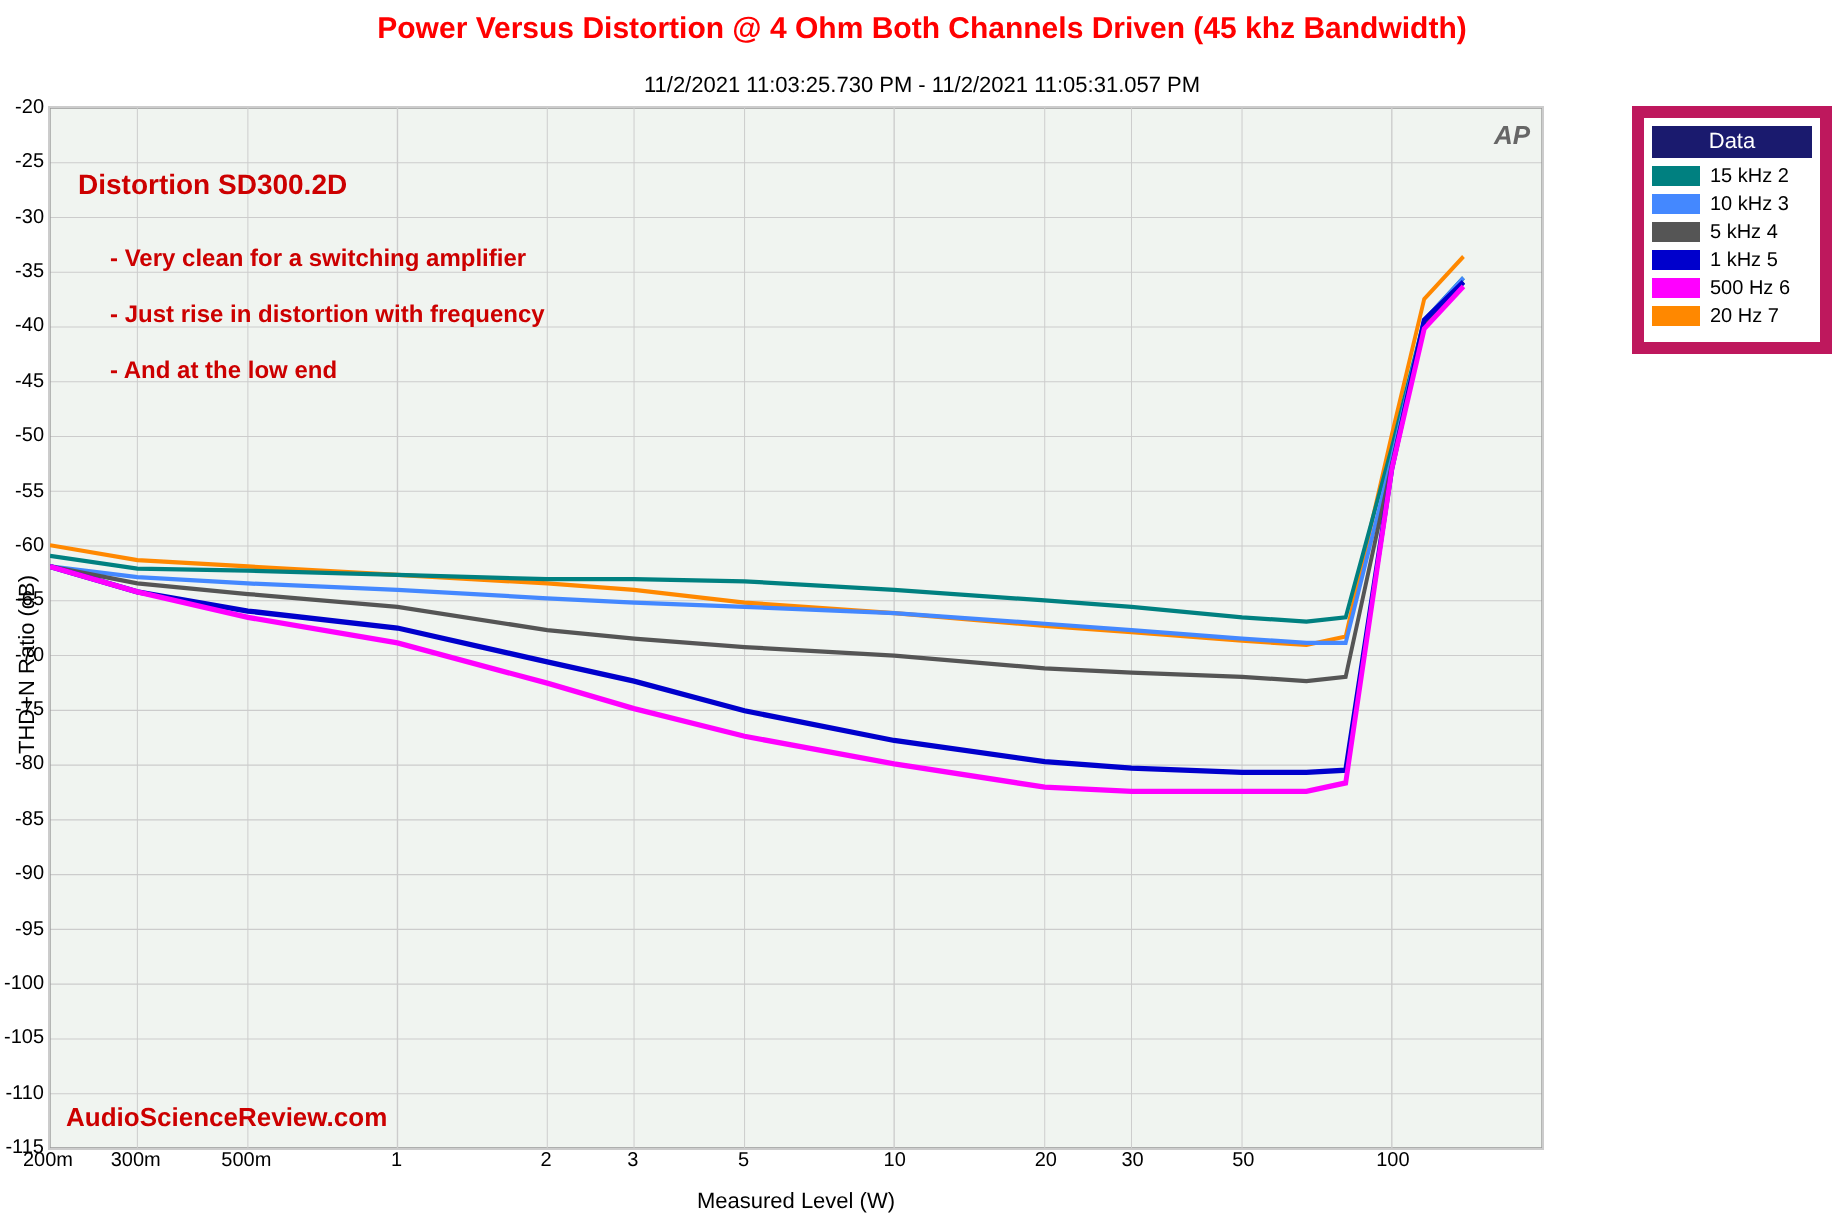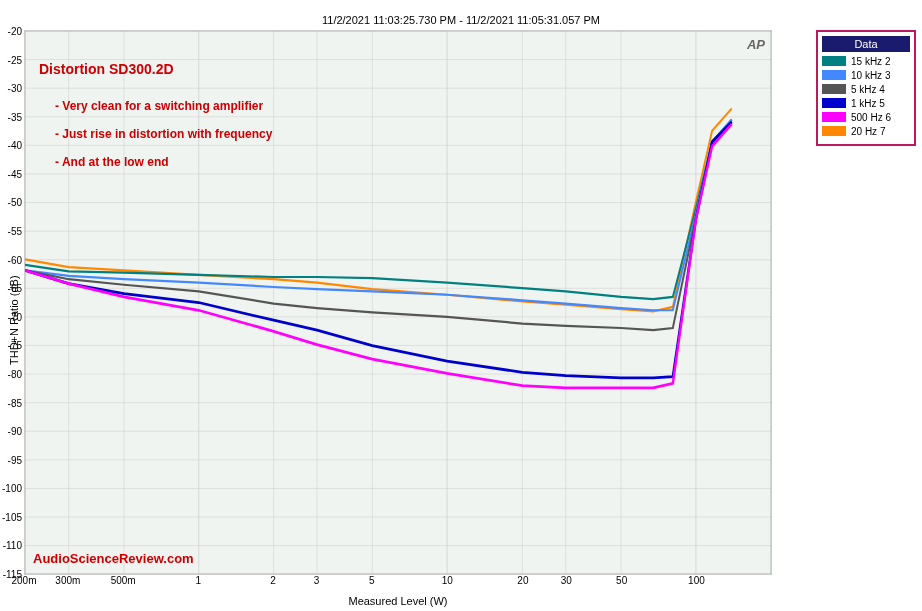--- a/index.html
+++ b/index.html
@@ -71,21 +71,21 @@
     }
     .x-axis-title {
       text-align: center;
       font-size: 11px;
       color: #000;
       height: 16px;
       margin-right: 2px;
     }
     .legend-panel {
       width: 100px;
-      border: 2px solid #be185d;
+      border: 6px solid #be185d;
       background: #fff;
       margin: 0 6px;
       padding: 4px;
       font-size: 11px;
       align-self: flex-start;
     }
     .legend-title {
       background: #1a1a6e;
       color: #fff;
       text-align: center;
@@ -134,20 +134,21 @@
       font-size: 13px;
       color: #666;
       font-style: italic;
       font-weight: bold;
     }
   </style>
 </head>
 <body>
 
 <div class="chart-container">
+  <div class="chart-title">Power Versus Distortion @ 4 Ohm Both Channels Driven (45 khz Bandwidth)</div>
   <div class="chart-subtitle">11/2/2021 11:03:25.730 PM - 11/2/2021 11:05:31.057 PM</div>
 
   <div class="chart-body">
 
     <div class="y-axis-label">
       <span>THD+N Ratio (dB)</span>
     </div>
 
     <div class="chart-main">
 

